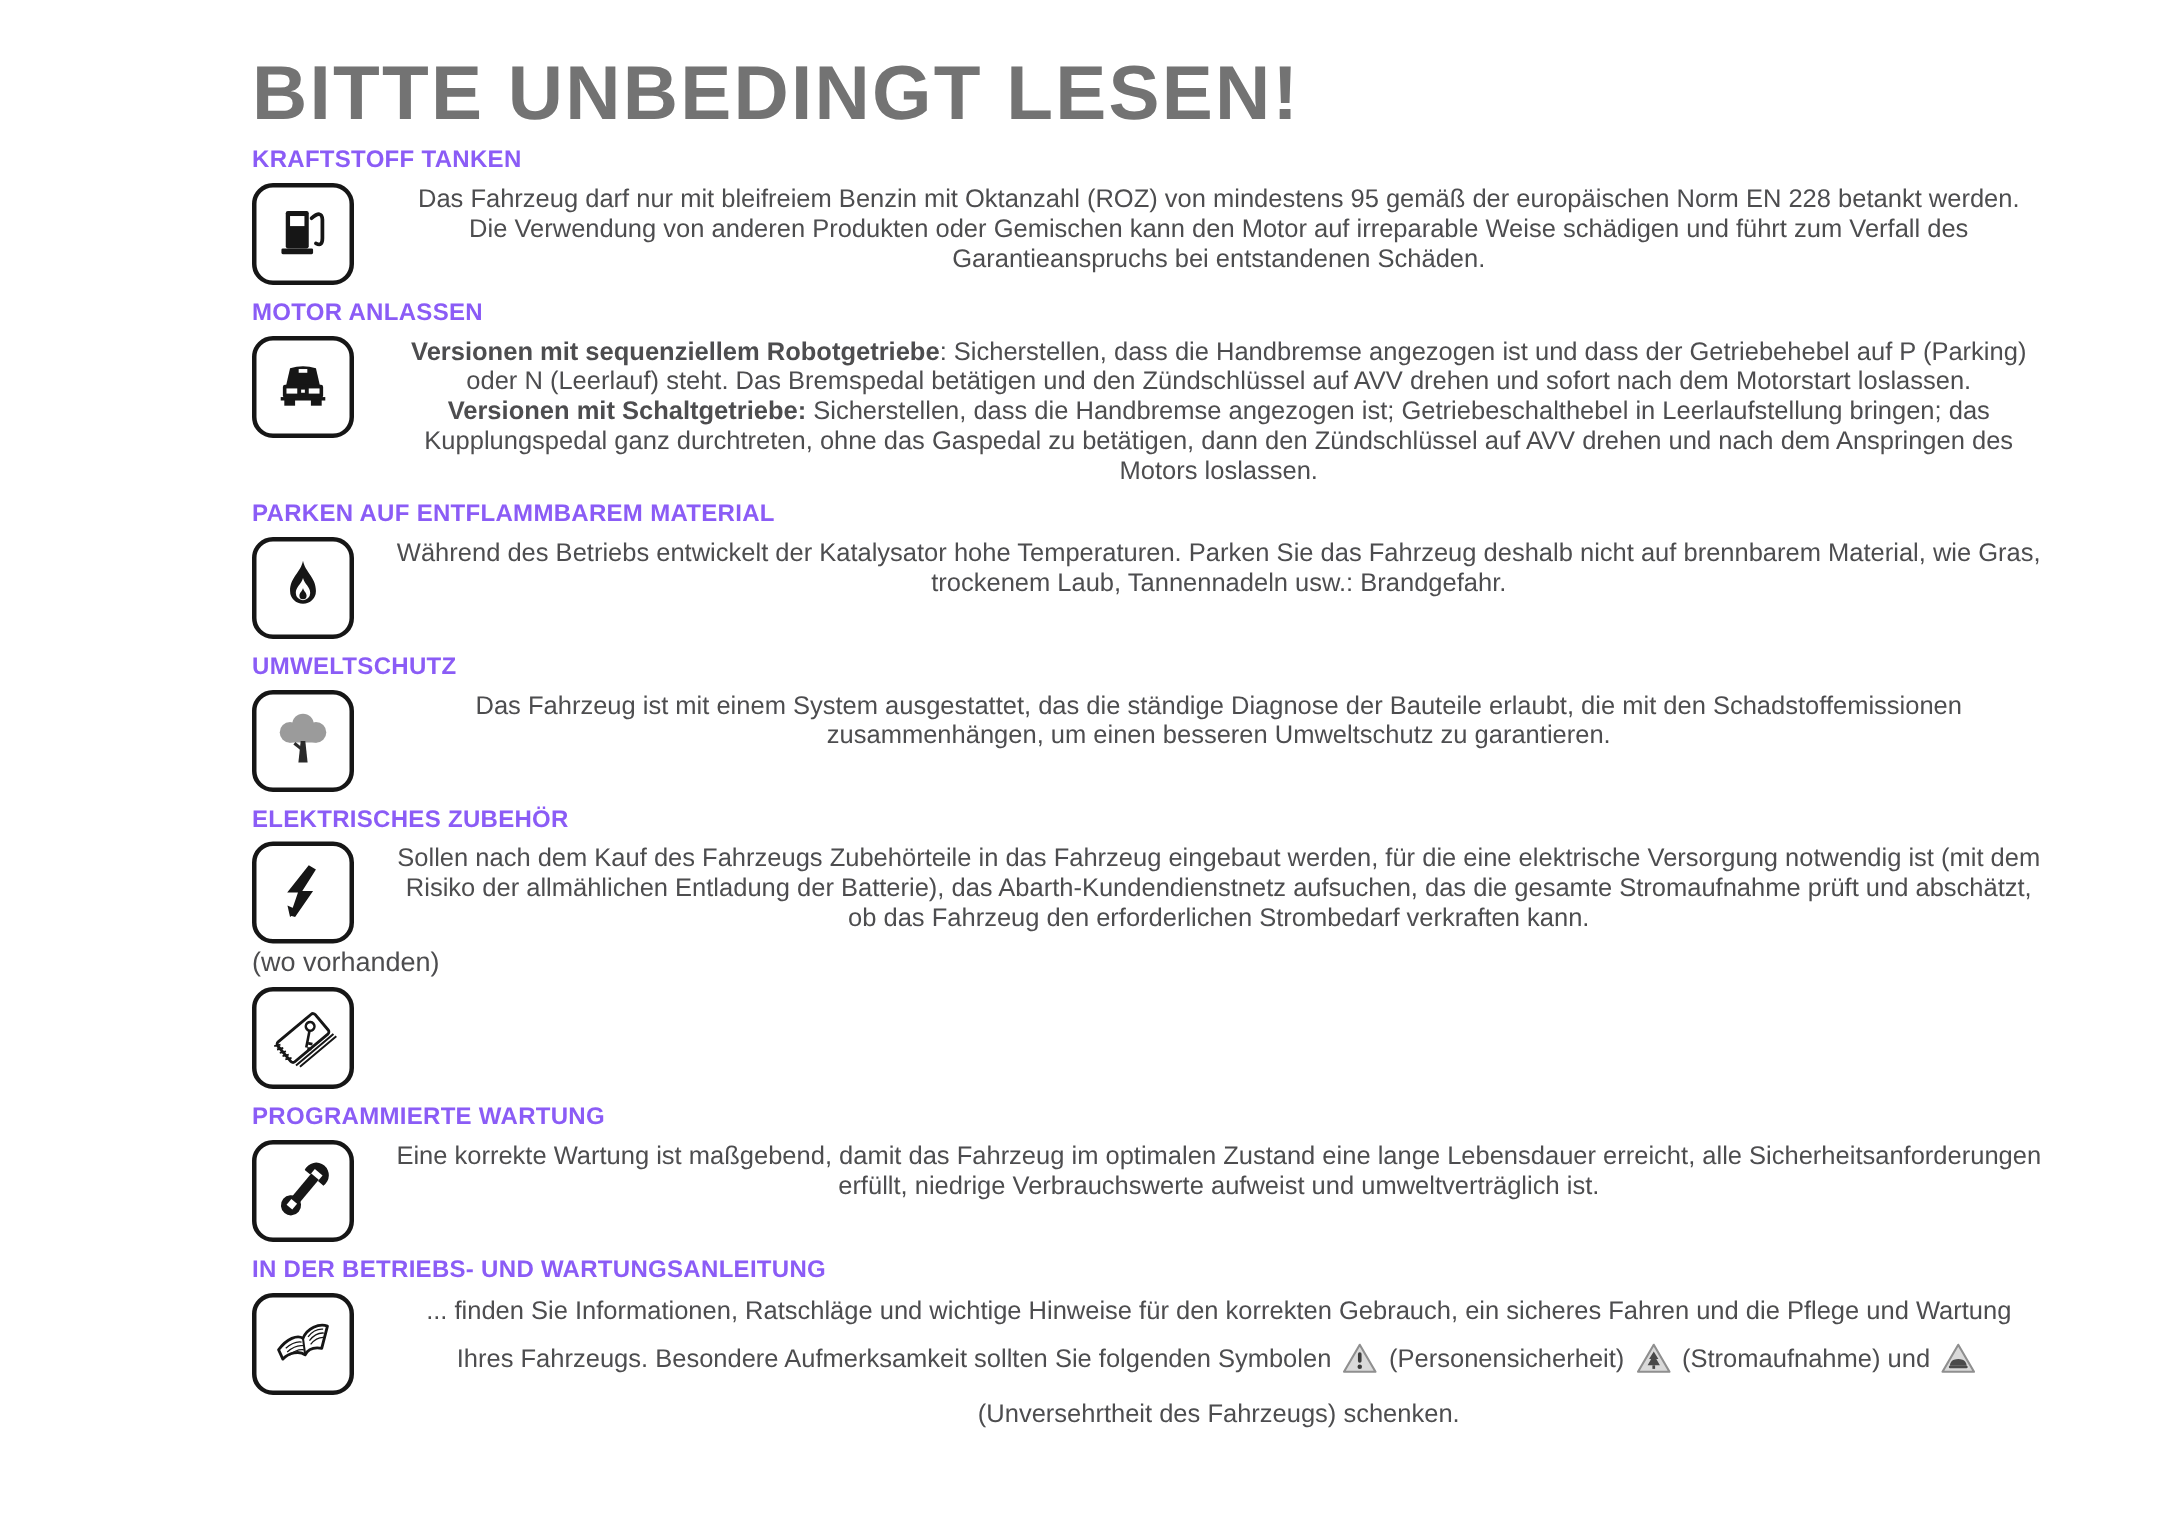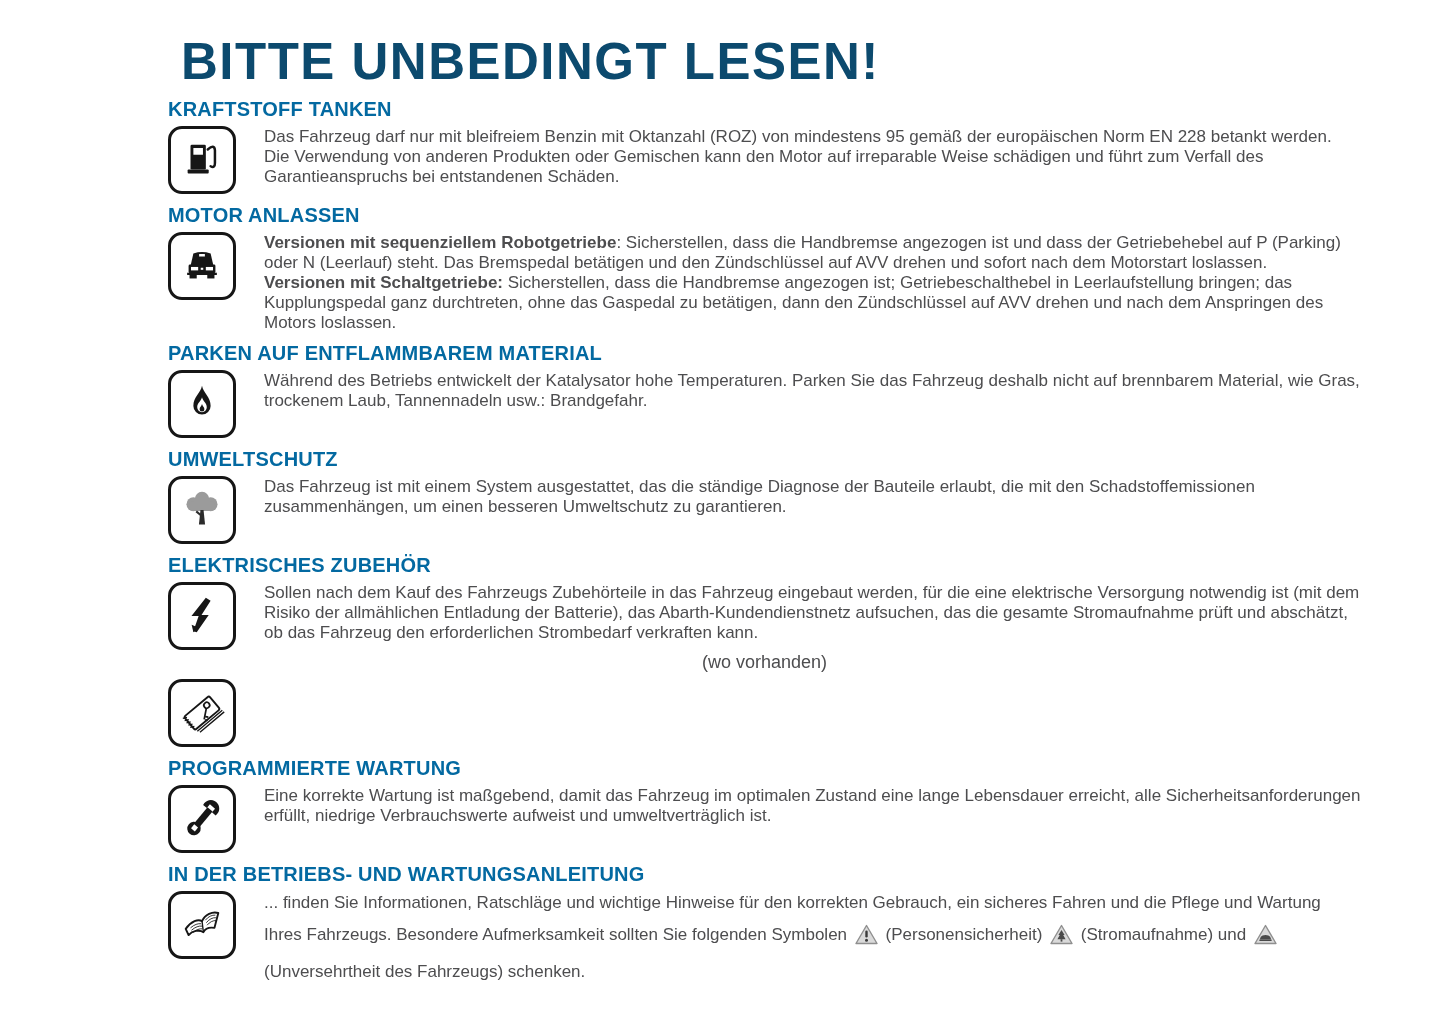--- a/index.html
+++ b/index.html
@@ -3,34 +3,34 @@
 <meta charset="utf-8">
 <style>
   html,body{margin:0;padding:0;}
   body{
     width:1445px;height:1019px;overflow:hidden;background:#ffffff;
     font-family:"Liberation Sans","DejaVu Sans",sans-serif;
     color:#4d4d4f;
   }
   .page{padding:36px 84px 0 168px;}
   .doc-title{
-    margin:0 0 10px 13px;
+    margin:0 0 10px 0;
     font-size:51px;font-weight:bold;letter-spacing:1.5px;
-    color:#0c4a6e;line-height:1.02;
+    color:#737373;line-height:1.02;
   }
   .section-heading{
     margin:11px 0 6px 0;
-    font-size:20px;font-weight:bold;letter-spacing:.2px;
-    color:#0369a1;line-height:1.05;
+    font-size:16px;font-weight:bold;letter-spacing:.2px;
+    color:#8b5cf6;line-height:1.05;
   }
   .section-subheading{
     margin:1px 0 6px 0;
-    font-size:18px;color:#4d4d4f;line-height:1.1;text-align:center;
+    font-size:18px;color:#4d4d4f;line-height:1.1;
   }
-  .row{display:flex;align-items:flex-start;gap:28px;margin:0 0 3px 0;}
+  .row{display:flex;align-items:flex-start;gap:28px;margin:0 0 3px 0;text-align:center;}
   .icon-box{
     flex:0 0 auto;width:62px;height:62px;background:#fff;
     border:3px solid #161616;border-radius:14px;
     display:flex;align-items:center;justify-content:center;
   }
   .body-text{
     flex:1 1 auto;font-size:17px;line-height:1.17;color:#4d4d4f;margin-top:1px;
   }
   .body-text p{margin:0;}
   .lead{font-weight:bold;}

